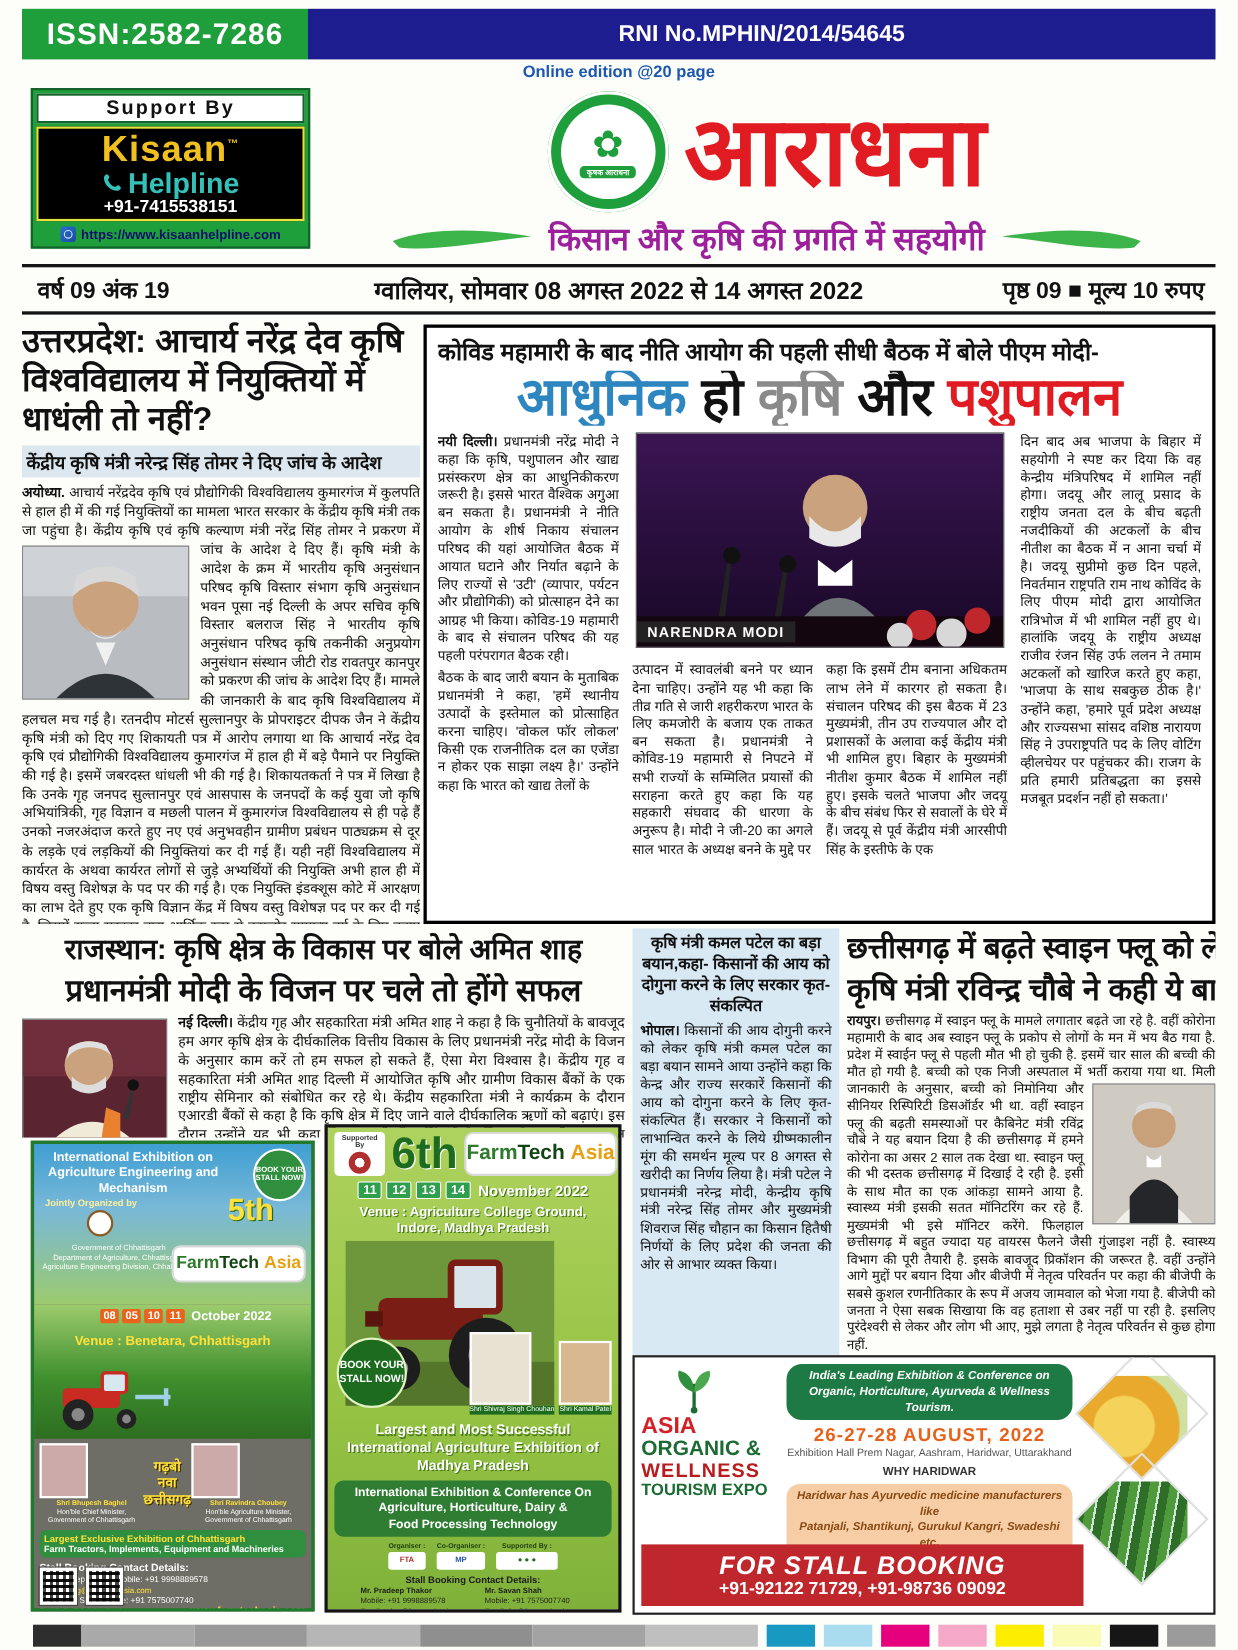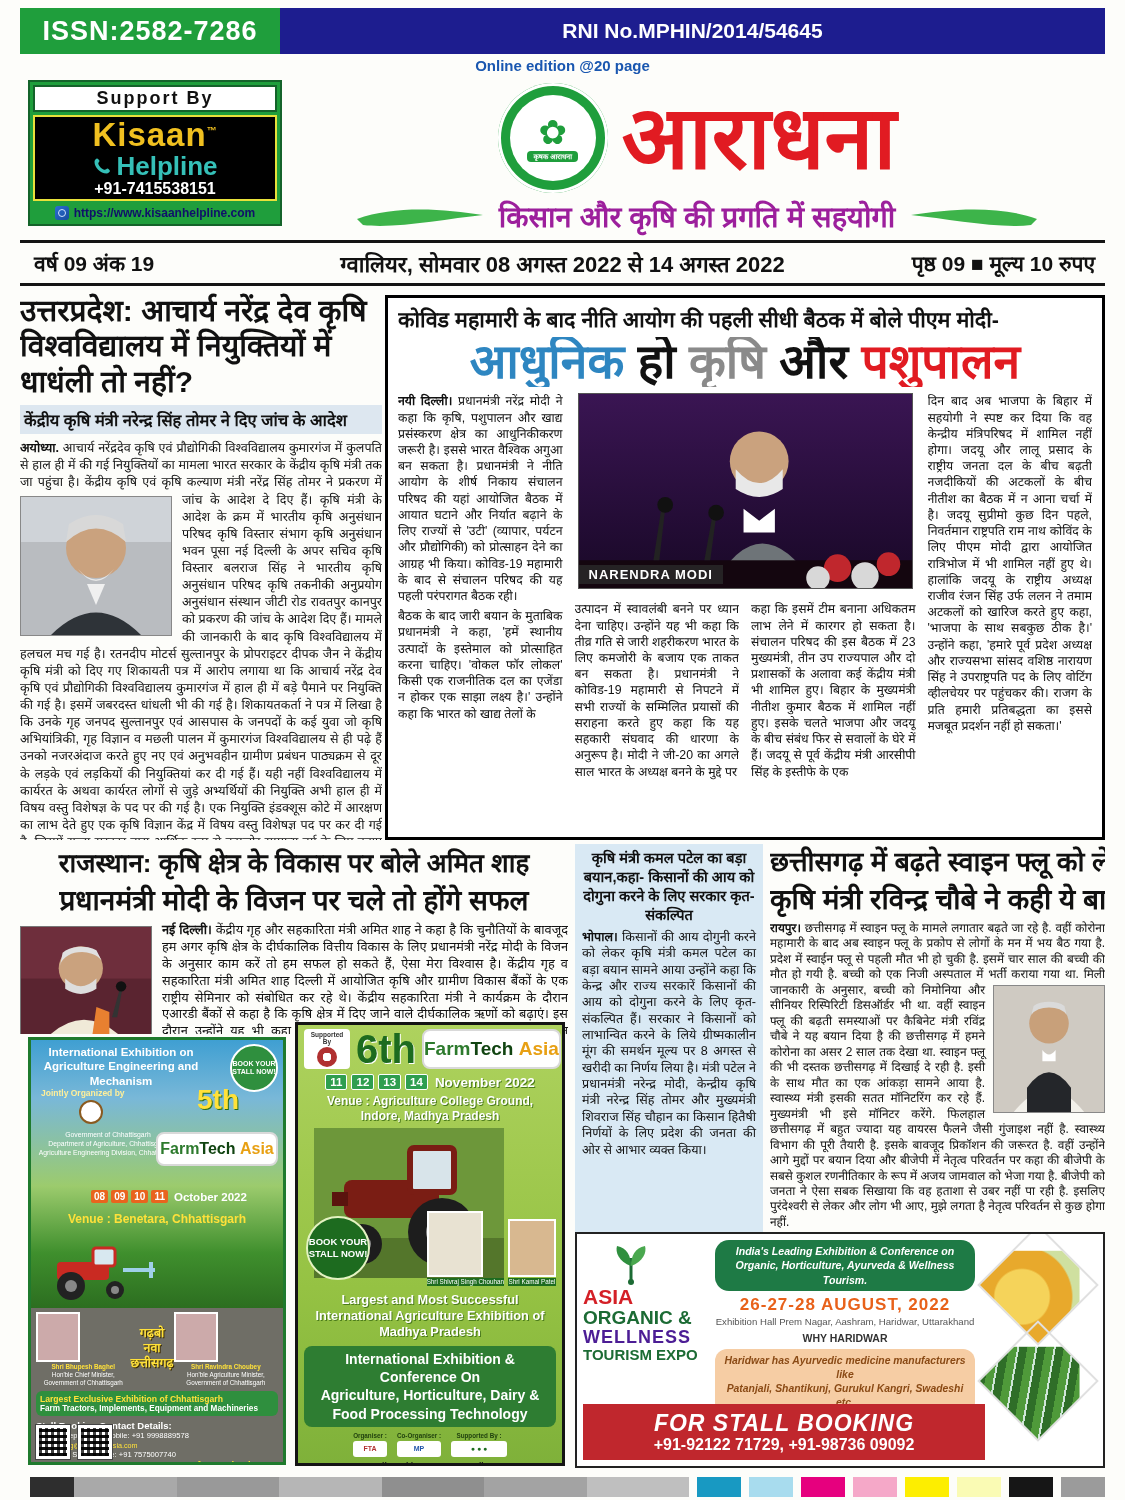--- a/index.html
+++ b/index.html
@@ -111,21 +111,21 @@
   .ad5{position:absolute;left:28px;top:1037px;width:258px;height:428px;border:3px solid #1f7a2d;
        overflow:hidden;display:flex;flex-direction:column;background:#6f6e66;}
   .ad5-sky{position:relative;height:146px;background:linear-gradient(180deg,#3f9fd2 0%,#79b8d8 40%,#9ccb6d 100%);flex:0 0 auto;}
   .ad5-title{position:absolute;left:6px;top:5px;width:168px;color:#fff;font-weight:bold;font-size:11.5px;line-height:1.25;text-align:center;}
   .ad5-book{position:absolute;right:5px;top:4px;width:48px;height:48px;border-radius:50%;background:#2f8f3e;
             color:#fff;font-size:7px;font-weight:bold;display:flex;align-items:center;justify-content:center;
             text-align:center;border:2px solid #fff;line-height:1.2;}
   .ad5-joint{position:absolute;left:10px;top:48px;color:#ffef9a;font-size:8.5px;font-weight:bold;}
   .ad5-emb{position:absolute;left:48px;top:60px;width:24px;height:24px;border-radius:50%;background:#fff;border:2px solid #8a5a20;}
   .ad5-orgs{position:absolute;left:2px;top:90px;width:150px;color:#fff;font-size:6.8px;text-align:center;line-height:1.35;}
-  .ad5-5th{position:absolute;right:44px;top:44px;color:#ffe13a;font-weight:800;font-size:28px;text-shadow:1px 1px #2a6a12;}
+  .ad5-5th{position:absolute;right:34px;top:44px;color:#ffe13a;font-weight:800;font-size:28px;text-shadow:1px 1px #2a6a12;}
   .ft-logo{background:#fff;border-radius:8px;border:2px solid #d9d9d9;display:flex;align-items:center;justify-content:center;
            font-weight:800;white-space:nowrap;}
   .ft-farm{color:#2d7a2d;} .ft-tech{color:#114411;} .ft-asia{color:#e8a013;}
   .ad5-ftlogo{position:absolute;right:5px;top:92px;width:122px;height:34px;font-size:16px;}
   .ad5-field{position:relative;height:122px;background:linear-gradient(180deg,#9ccb6d 0%,#3f8f2d 55%,#2c6e20 100%);flex:0 0 auto;}
   .ad5-dates{position:absolute;left:60px;top:4px;display:flex;gap:3px;align-items:center;}
   .chip{background:#e8641e;color:#fff;font-weight:bold;font-size:10px;padding:1px 3px;border-radius:2px;}
   .ad5-month{color:#fff;font-weight:bold;font-size:11.5px;margin-left:3px;}
   .ad5-venue{position:absolute;left:0;top:26px;width:100%;text-align:center;color:#ffe13a;font-weight:bold;font-size:12px;}
   .ad5-tractor{position:absolute;left:6px;bottom:4px;width:120px;height:64px;}
@@ -158,35 +158,35 @@
   .ad6-month{color:#fff;font-weight:800;font-size:13.5px;margin-left:3px;text-shadow:1px 1px #4a7a1a;}
   .ad6-venue{color:#fff;font-weight:800;font-size:12px;text-align:center;line-height:1.25;margin-top:4px;text-shadow:1px 1px #4a7a1a;}
   .ad6-main{position:relative;height:158px;margin-top:4px;}
   .ad6-tractor{position:absolute;left:10px;top:0;width:190px;height:150px;}
   .ad6-book{position:absolute;left:2px;bottom:6px;width:64px;height:64px;border-radius:50%;background:#1d6b1f;
             color:#fff;display:flex;align-items:center;justify-content:center;text-align:center;
             font-weight:bold;font-size:9.5px;line-height:1.25;border:2px solid #e4f3c2;}
   .ad6-persons{position:absolute;right:0;bottom:0;display:flex;gap:4px;align-items:flex-end;}
   .ad6-tag{color:#fff;font-weight:800;font-size:12.8px;text-align:center;line-height:1.25;margin-top:6px;text-shadow:1px 1px #4a7a1a;}
   .ad6-band{background:#2e7d32;border-radius:8px;margin-top:6px;padding:4px;text-align:center;color:#fff;
-            font-weight:bold;font-size:14px;line-height:1.3;}
+            font-weight:bold;font-size:11px;line-height:1.3;}
   .ad6-logos{display:flex;justify-content:center;gap:10px;margin-top:5px;align-items:flex-end;}
   .ad6-lg{text-align:center;font-size:6.3px;font-weight:bold;color:#20420e;}
   .lg-chip{background:#fff;border-radius:3px;height:16px;min-width:34px;margin-top:2px;display:flex;align-items:center;justify-content:center;font-size:7px;color:#b03030;font-weight:800;}
   .ad6-ch{color:#1d1d1d;font-weight:bold;font-size:8.6px;text-align:center;margin-top:4px;}
   .ad6-contacts{display:flex;justify-content:center;gap:14px;font-size:7px;color:#1d1d1d;line-height:1.35;margin-top:1px;}
 
   
   .ado{position:absolute;left:575px;top:1232px;width:530px;height:236px;background:#fff;border:2px solid #222;
        display:grid;grid-template-columns:128px 1fr 118px;padding:6px;overflow:hidden;}
   .ado-brand{display:flex;flex-direction:column;align-items:flex-start;line-height:1.06;padding-top:2px;}
   .ado-plant{width:44px;height:44px;margin-left:26px;}
   .ado-b1{color:#d42027;font-weight:800;font-size:21px;}
   .ado-b2{color:#1c6b34;font-weight:800;font-size:19px;}
-  .ado-b3{color:#4c1d95;font-weight:700;font-size:18px;letter-spacing:1px;text-align:right;}
+  .ado-b3{color:#b91c1c;font-weight:700;font-size:18px;letter-spacing:1px;text-align:right;}
   .ado-b4{color:#1c6b34;font-weight:800;font-size:15px;}
   .ado-mid{padding:0 4px;text-align:center;}
   .ado-banner{background:#1e7a45;border-radius:14px;color:#fff;font-style:italic;font-weight:bold;
               font-size:10.6px;line-height:1.35;padding:4px 8px;}
   .ado-dates{color:#e8611a;font-weight:800;font-size:17px;letter-spacing:1px;margin-top:4px;}
   .ado-venue{color:#555;font-size:9.6px;margin-top:1px;}
   .ado-why{color:#333;font-weight:800;font-size:10.5px;margin-top:5px;}
   .ado-note{background:#f6cda4;border-radius:12px;color:#8a4a15;font-style:italic;font-weight:bold;
             font-size:10.4px;line-height:1.35;padding:5px 8px;margin-top:5px;}
   .ado-logos{display:flex;justify-content:center;gap:22px;margin-top:6px;align-items:flex-start;}
@@ -392,21 +392,21 @@
         <div>Agriculture Engineering Division, Chhattisgarh</div>
       </div>
       <div class="ad5-5th">5th</div>
       <div class="ft-logo ad5-ftlogo">
         <span class="ft-farm">Farm</span><span class="ft-tech">Tech</span>&nbsp;<span class="ft-asia">Asia</span>
       </div>
     </div>
     <div class="ad5-field">
       <div class="ad5-dates">
         <span class="chip">08</span>
-        <span class="chip">09</span>
+        <span class="chip">05</span>
         <span class="chip">10</span>
         <span class="chip">11</span>
         <span class="ad5-month">October 2022</span>
       </div>
       <div class="ad5-venue">Venue : Benetara, Chhattisgarh</div>
       <svg class="ad5-tractor" viewBox="0 0 120 64">
         <rect x="20" y="22" width="52" height="18" rx="4" fill="#c92a22"></rect>
         <rect x="56" y="8" width="22" height="18" rx="3" fill="#d8e8f0" stroke="#c92a22" stroke-width="3"></rect>
         <circle cx="34" cy="46" r="14" fill="#222"></circle>
           <circle cx="34" cy="46" r="6" fill="#888"></circle>

